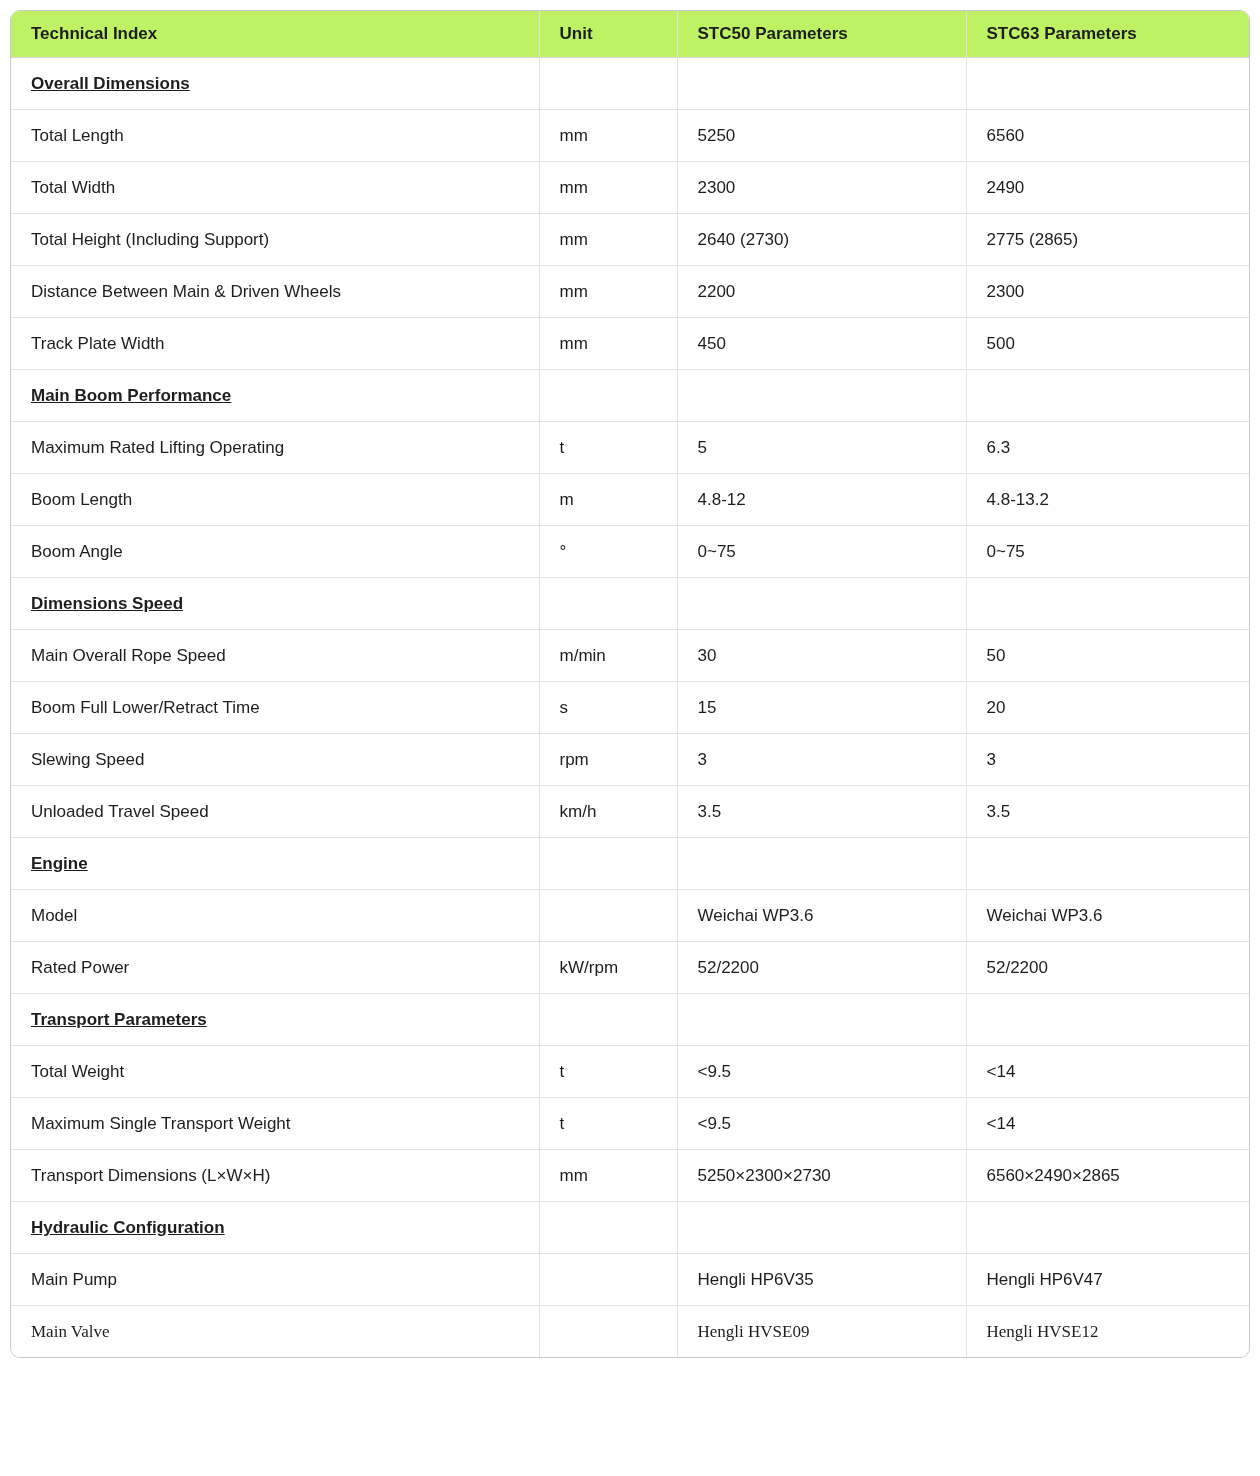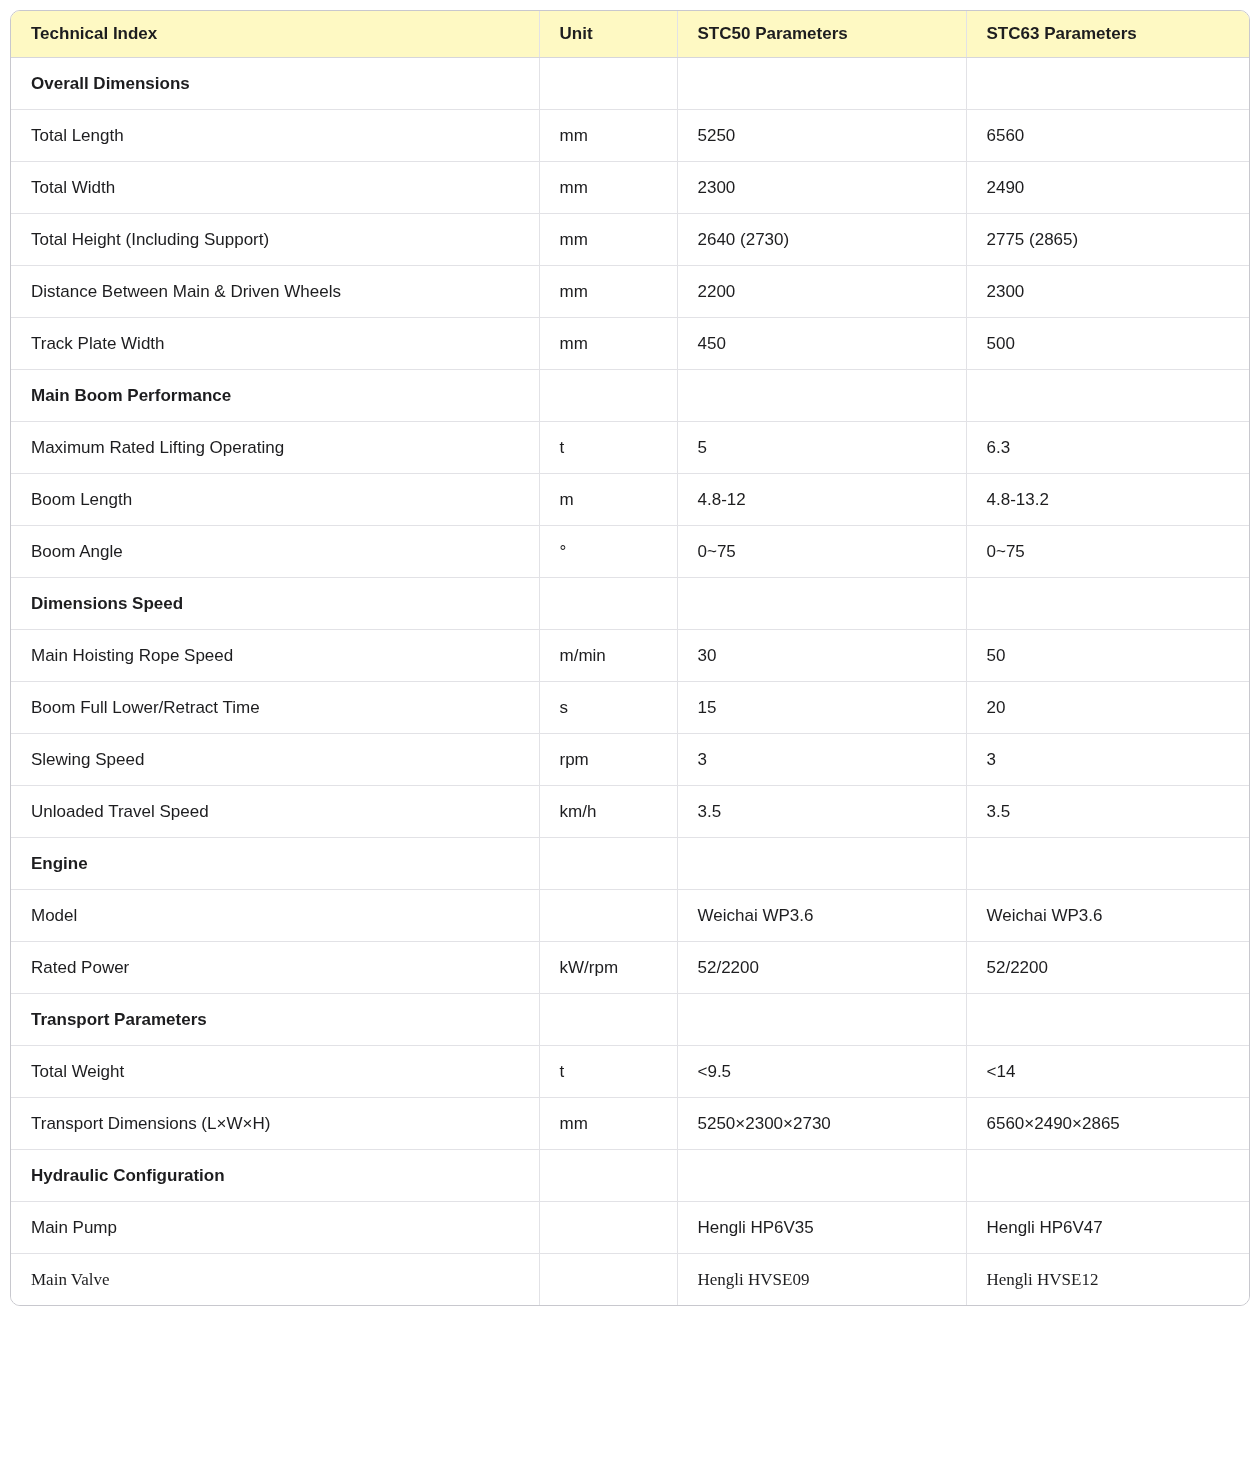--- a/index.html
+++ b/index.html
@@ -32,36 +32,36 @@
   table.spec-table th,
   table.spec-table td {
     border: 1px solid #e2e2e6;
     padding: 0 20px;
     text-align: left;
     vertical-align: middle;
     overflow: hidden;
     white-space: nowrap;
   }
   table.spec-table thead th {
-    background: #fef9c3;
+    background: #bef264;
     font-weight: 700;
     height: 46px;
     border-bottom: 1px solid #d6d6db;
   }
   table.spec-table tbody td {
     height: 51px;
     background: #ffffff;
   }
   
   table.spec-table tr > *:first-child { border-left: none; }
   table.spec-table tr > *:last-child  { border-right: none; }
   table.spec-table thead th { border-top: none; }
   table.spec-table tbody tr:last-child td { border-bottom: none; font-family: Liberation Serif, serif; }
 
-  td.section-cell { font-weight: 700; }
+  td.section-cell { font-weight: 700; text-decoration: underline; }
 
   .caret {
     display: inline-block;
     width: 2px;
     height: 26px;
     background: #000000;
     vertical-align: middle;
     margin-left: 1px;
     transform: translateY(-1px);
     animation: blink 1.1s step-end infinite;
@@ -149,21 +149,21 @@
             <td><span>0~75</span></td>
             <td><span>0~75</span></td>
           </tr>
           <tr>
             <td class="section-cell"><span>Dimensions Speed</span></td>
             <td></td>
             <td></td>
             <td></td>
           </tr>
           <tr>
-            <td><span>Main Hoisting Rope Speed</span></td>
+            <td><span>Main Overall Rope Speed</span></td>
             <td><span>m/min</span></td>
             <td><span>30</span></td>
             <td><span>50</span></td>
           </tr>
           <tr>
             <td><span>Boom Full Lower/Retract Time</span></td>
             <td><span>s</span></td>
             <td><span>15</span></td>
             <td><span>20</span></td>
           </tr>
@@ -203,20 +203,26 @@
             <td></td>
             <td></td>
           </tr>
           <tr>
             <td><span>Total Weight</span></td>
             <td><span>t</span></td>
             <td><span>&lt;9.5</span></td>
             <td><span>&lt;14</span></td>
           </tr>
           <tr>
+            <td><span>Maximum Single Transport Weight</span></td>
+            <td><span>t</span></td>
+            <td><span>&lt;9.5</span></td>
+            <td><span>&lt;14</span></td>
+          </tr>
+          <tr>
             <td><span>Transport Dimensions (L×W×H)</span></td>
             <td><span>mm</span></td>
             <td><span>5250×2300×2730</span></td>
             <td><span>6560×2490×2865</span></td>
           </tr>
           <tr>
             <td class="section-cell"><span>Hydraulic Configuration</span></td>
             <td></td>
             <td></td>
             <td></td>

